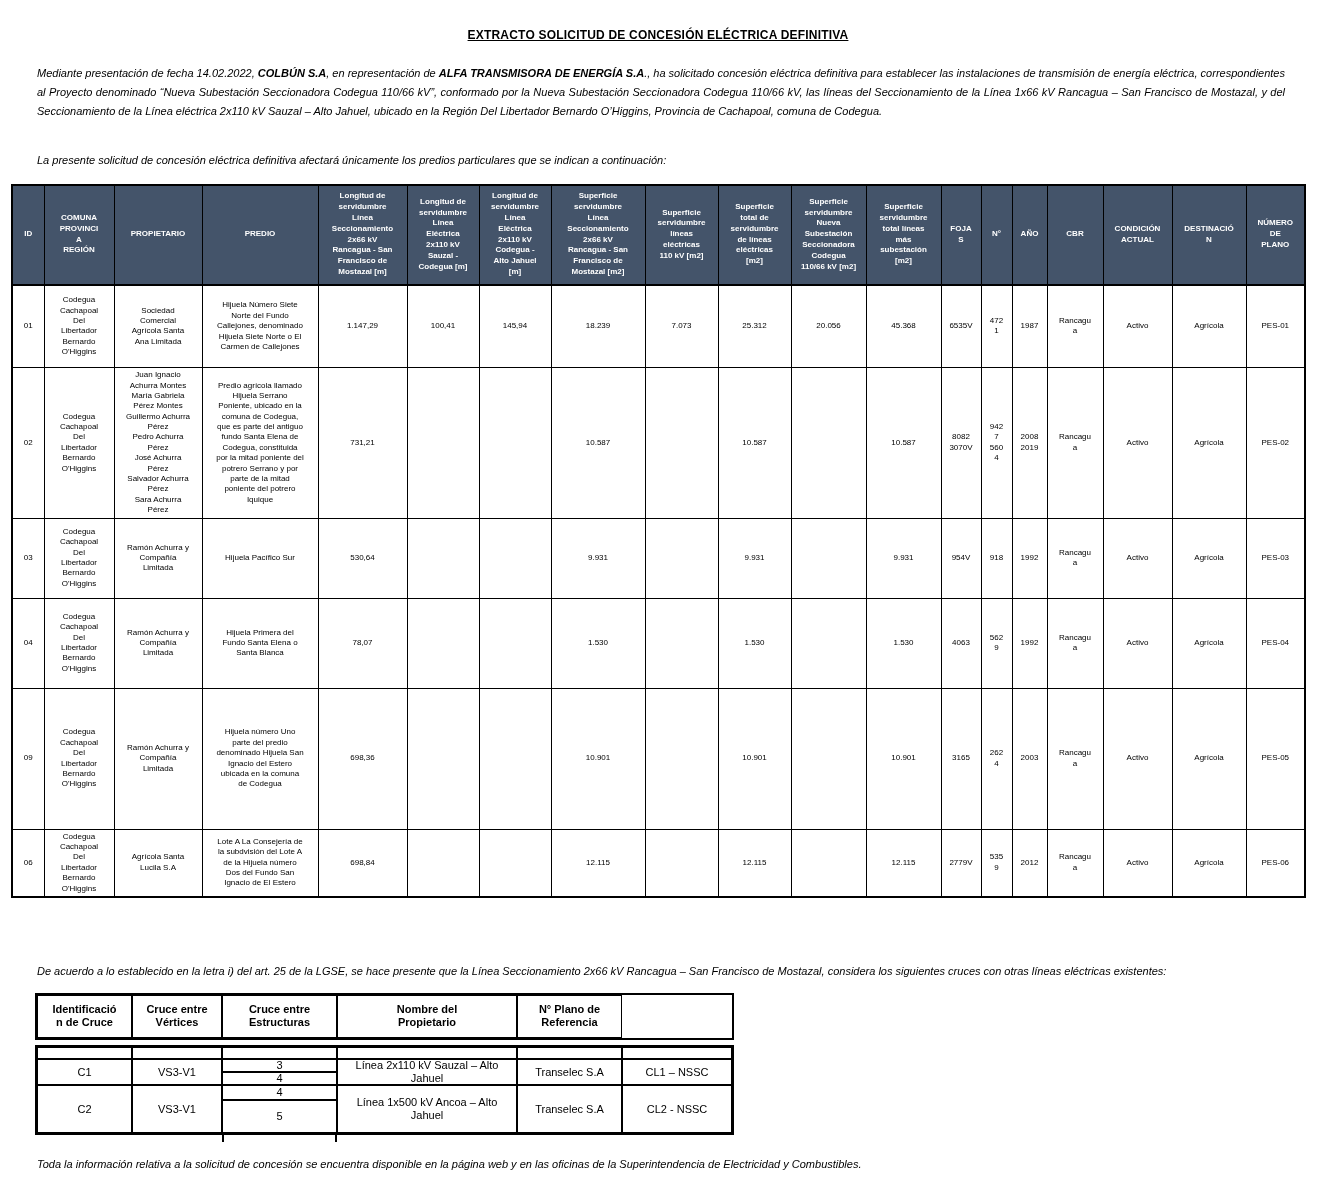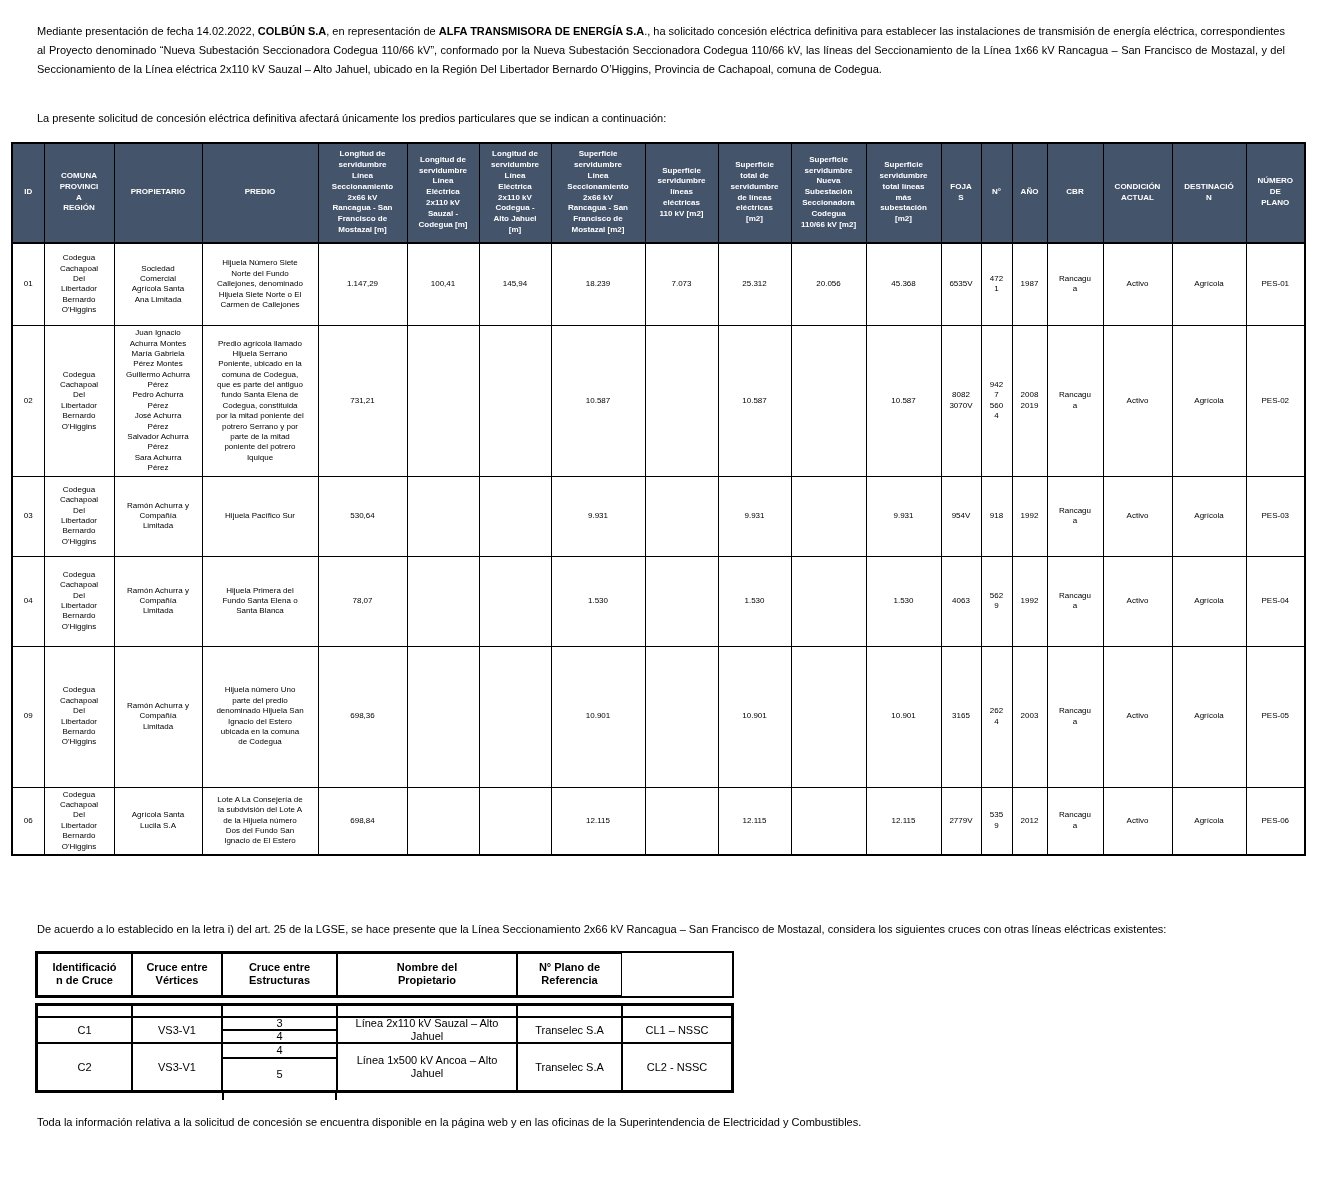--- a/index.html
+++ b/index.html
@@ -14,20 +14,21 @@
   .doc-title{
     margin:28px 0 0 0;
     text-align:center;
     font-size:12px;font-weight:bold;
     text-decoration:underline;
     letter-spacing:.2px;
   }
   .para{
     font-size:11px;line-height:1.72;
     margin:0 20px 0 26px;
+    font-style:italic;
   }
   .p1{margin-top:22px;text-align:justify;}
   .p2{margin-top:30px;}
 
   
   table.main{
     border-collapse:collapse;table-layout:fixed;
     margin-top:14px;
     width:1294px;
     border:2px solid #000;
@@ -110,20 +111,21 @@
   }
 
   .p4{margin-top:30px;}
   .p5{margin-top:20px;}
 </style>
 </head>
 <body>
 
 <div class="page">
 
+  <div class="doc-title">EXTRACTO SOLICITUD DE CONCESIÓN ELÉCTRICA DEFINITIVA</div>
 
   <p class="para p1" id="intro-p1"><span>Mediante presentación de fecha 14.02.2022, </span><b>COLBÚN S.A</b><span>, en representación de </span><b>ALFA TRANSMISORA DE ENERGÍA S.A</b><span>., ha solicitado concesión eléctrica definitiva para establecer las instalaciones de transmisión de energía eléctrica, correspondientes al Proyecto denominado “Nueva Subestación Seccionadora Codegua 110/66 kV”, conformado por la Nueva Subestación Seccionadora Codegua 110/66 kV, las líneas del Seccionamiento de la Línea 1x66 kV Rancagua – San Francisco de Mostazal, y del Seccionamiento de la Línea eléctrica 2x110 kV Sauzal – Alto Jahuel, ubicado en la Región Del Libertador Bernardo O’Higgins, Provincia de Cachapoal, comuna de Codegua.</span></p>
 
   <p class="para p2">La presente solicitud de concesión eléctrica definitiva afectará únicamente los predios particulares que se indican a continuación:</p>
 
   <table class="main" id="main-table">
     <colgroup>
       <col>
         <col>
         <col>

